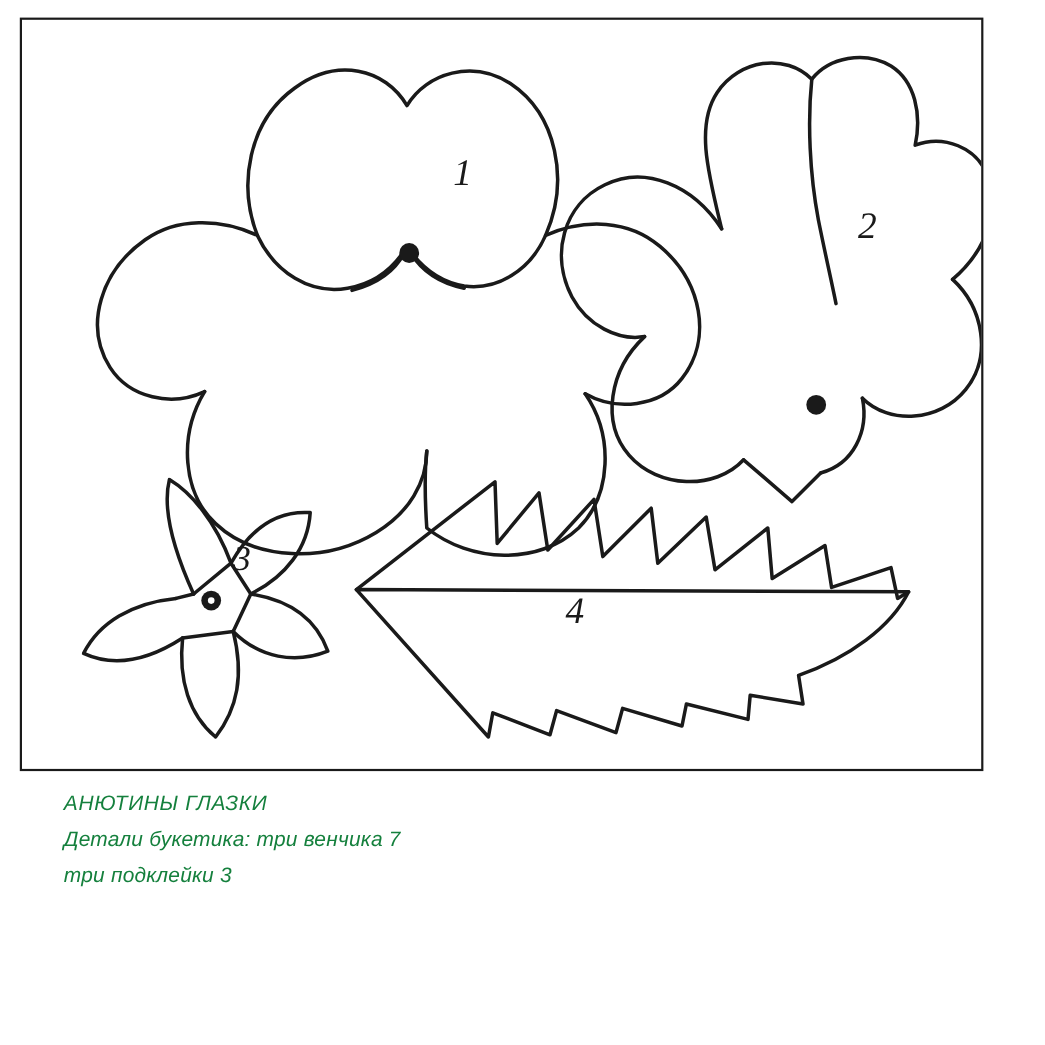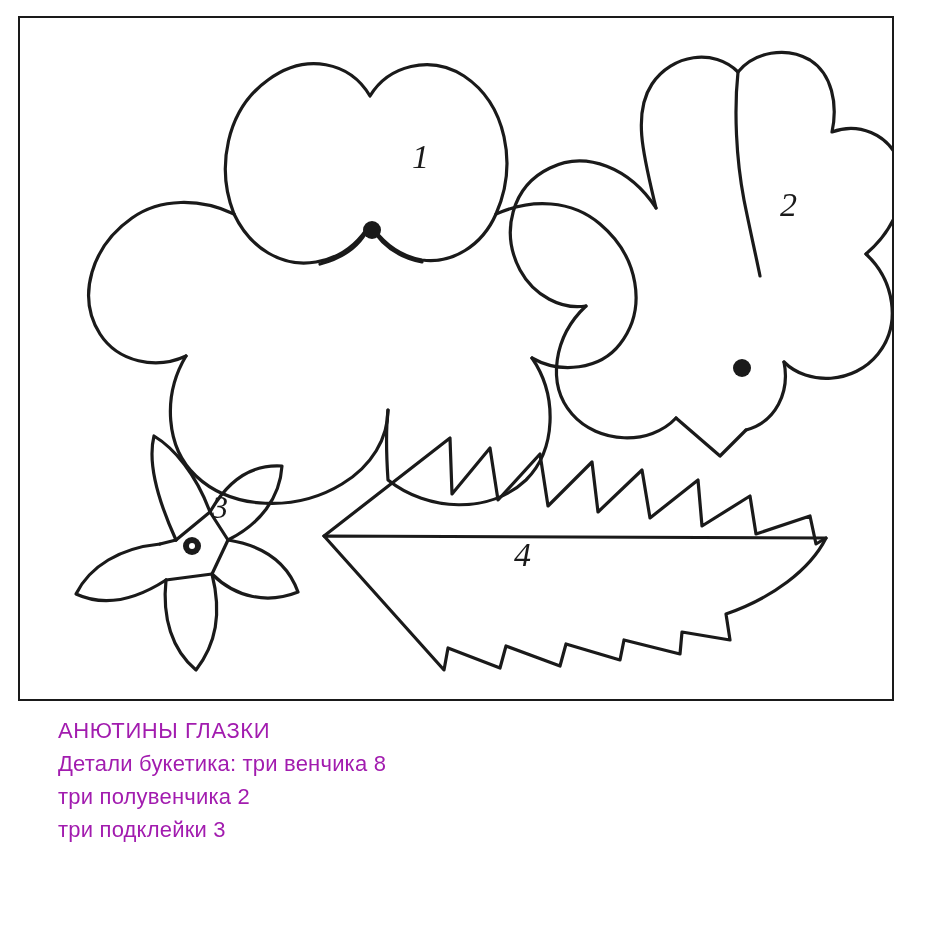--- a/index.html
+++ b/index.html
@@ -37,25 +37,26 @@
     left: 0;
     top: 0;
   }
   .caption-block {
     position: absolute;
     left: 58px;
     top: 714px;
     width: 860px;
   }
   .caption-line {
-    font-size: 22px;
+    font-size: 19px;
     line-height: 33px;
     letter-spacing: 0.2px;
-    color: #a21caf;
+    color: #15803d;
     white-space: nowrap;
+    font-style: italic;
   }
   .caption-title {
     letter-spacing: 0.6px;
   }
 </style>
 </head>
 <body>
 
 <div class="sheet">
 
@@ -180,18 +181,17 @@
                  L424,652
                  L304,518 Z"></path>
       </g>
       <text x="494" y="548" font-family="'Liberation Serif', serif" font-size="34" font-style="italic" fill="#1a1a1a">4</text>
 
     </svg>
   </div>
 
   <div class="caption-block">
     <div class="caption-line caption-title">АНЮТИНЫ ГЛАЗКИ</div>
-    <div class="caption-line">Детали букетика: три венчика 8</div>
-    <div class="caption-line">три полувенчика 2</div>
+    <div class="caption-line">Детали букетика: три венчика 7</div>
     <div class="caption-line">три подклейки 3</div>
   </div>
 
 </div>
 
 </body></html>

